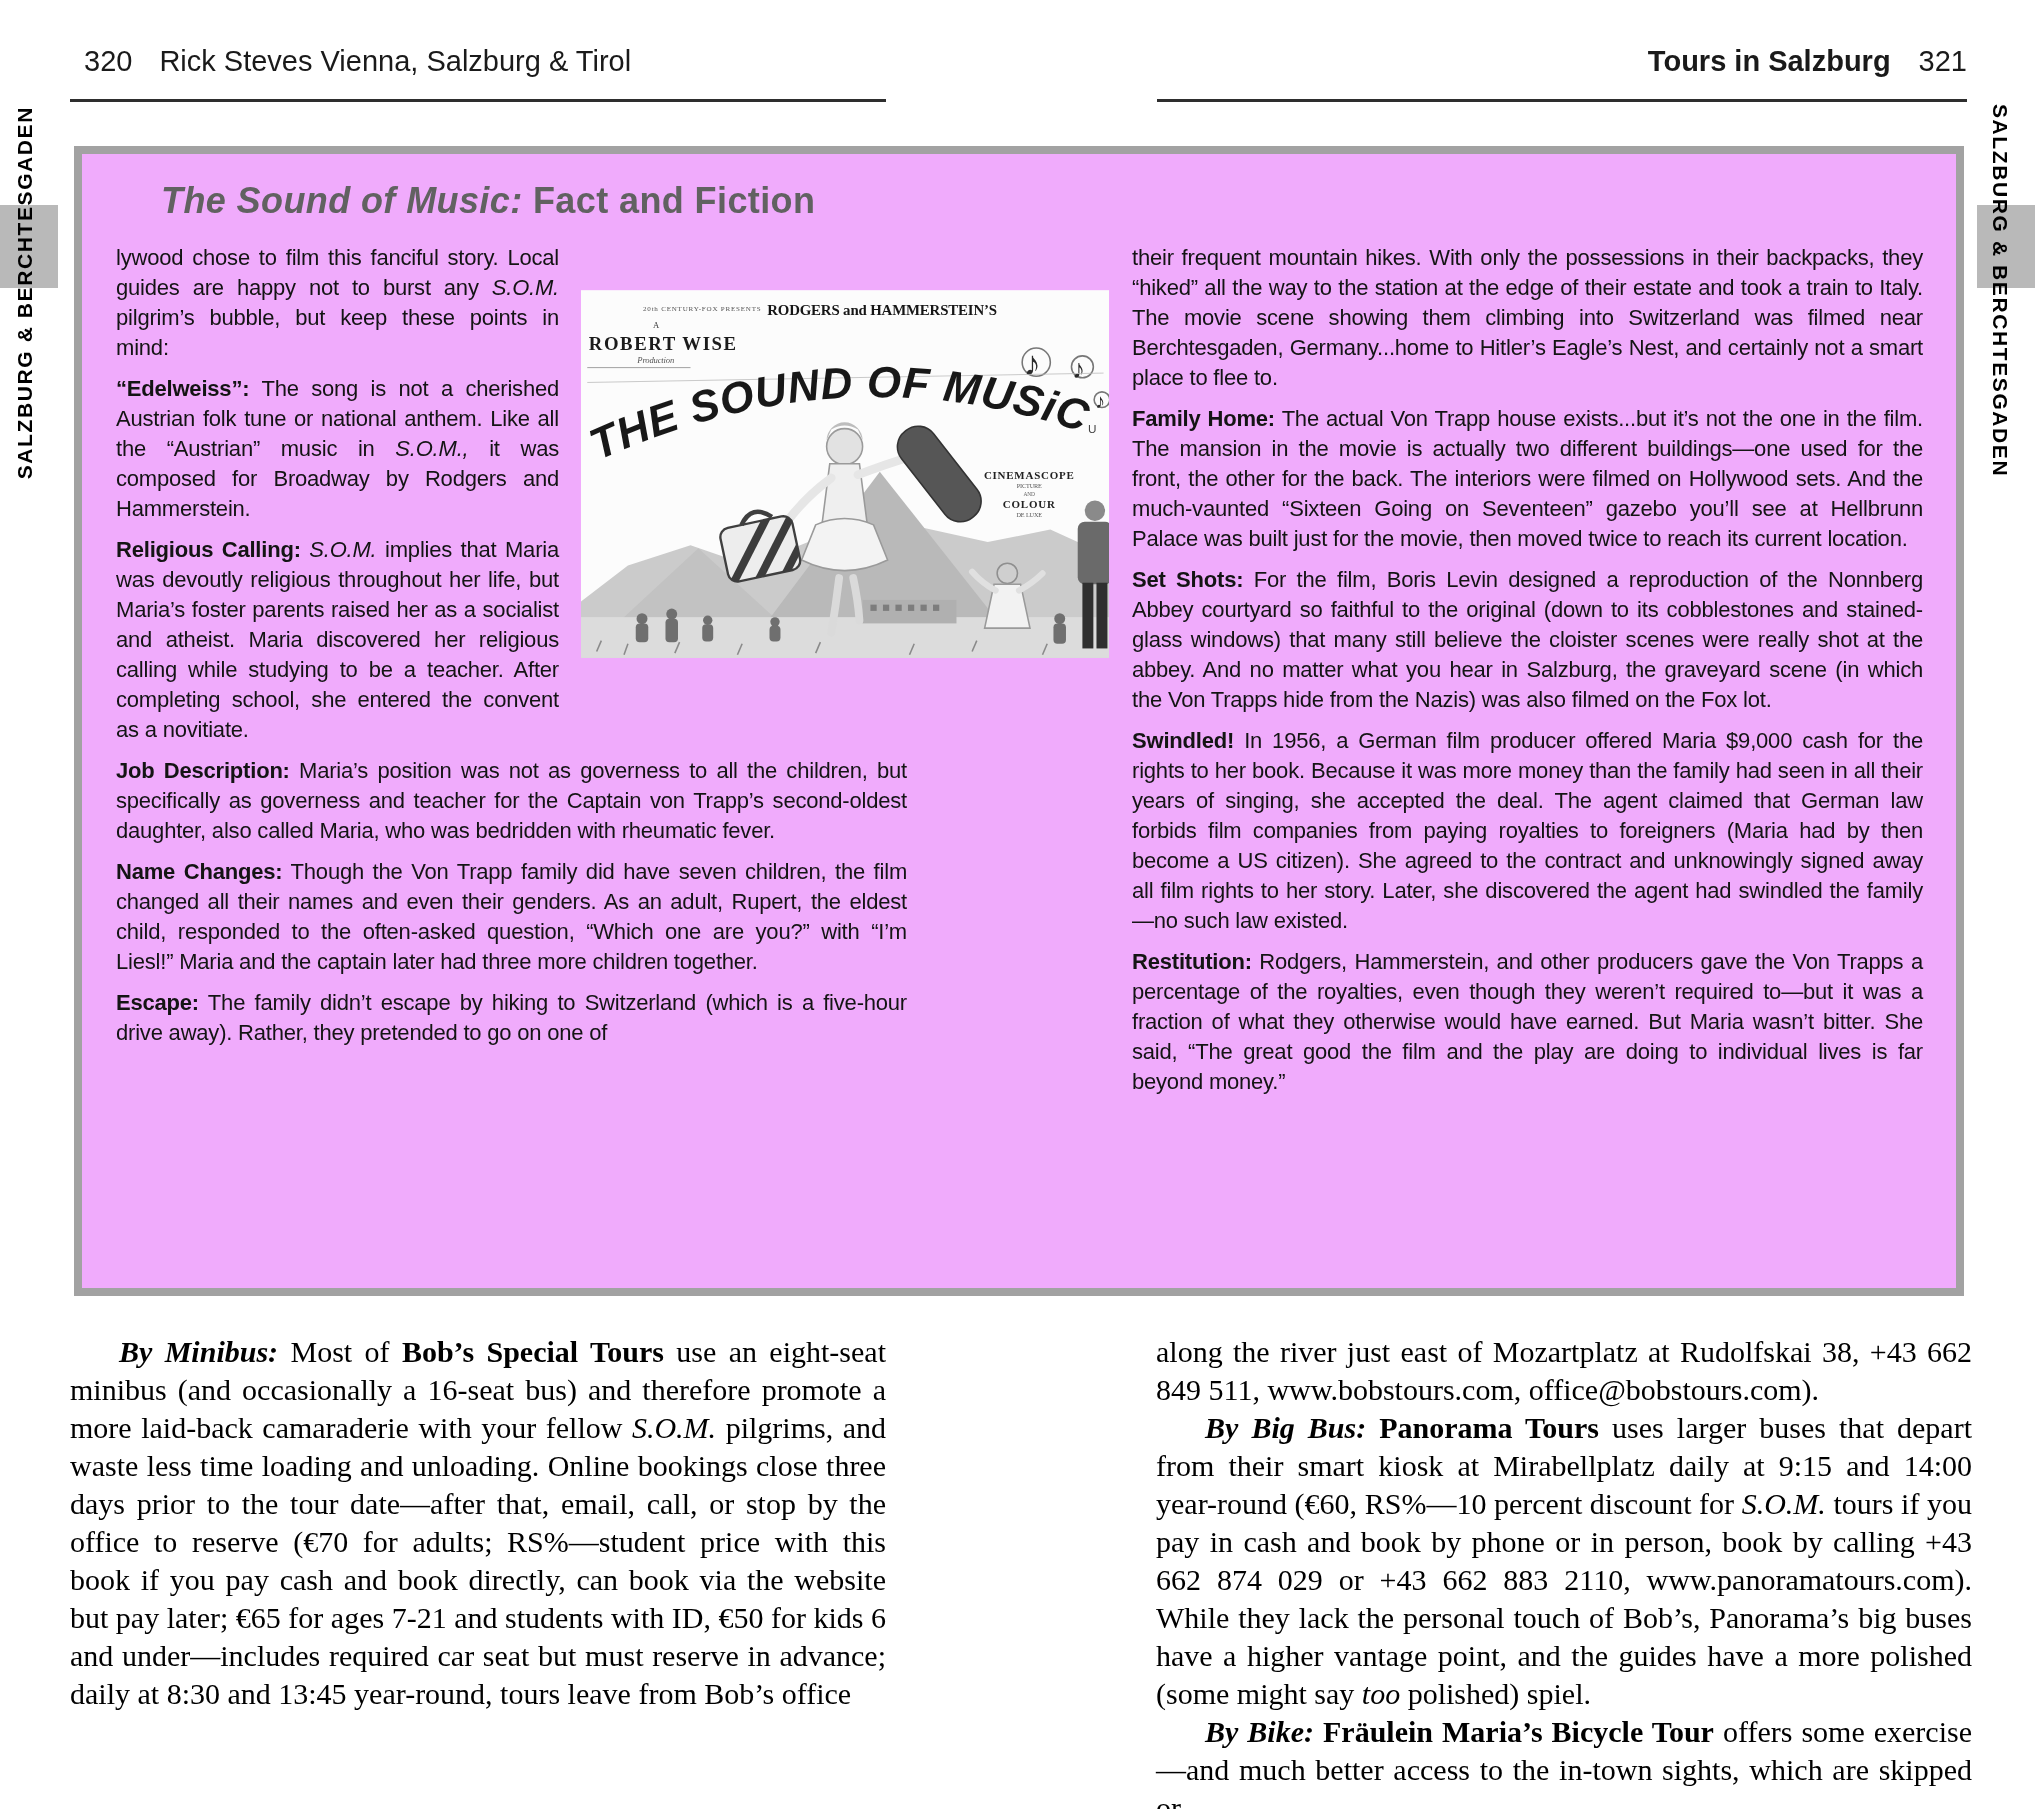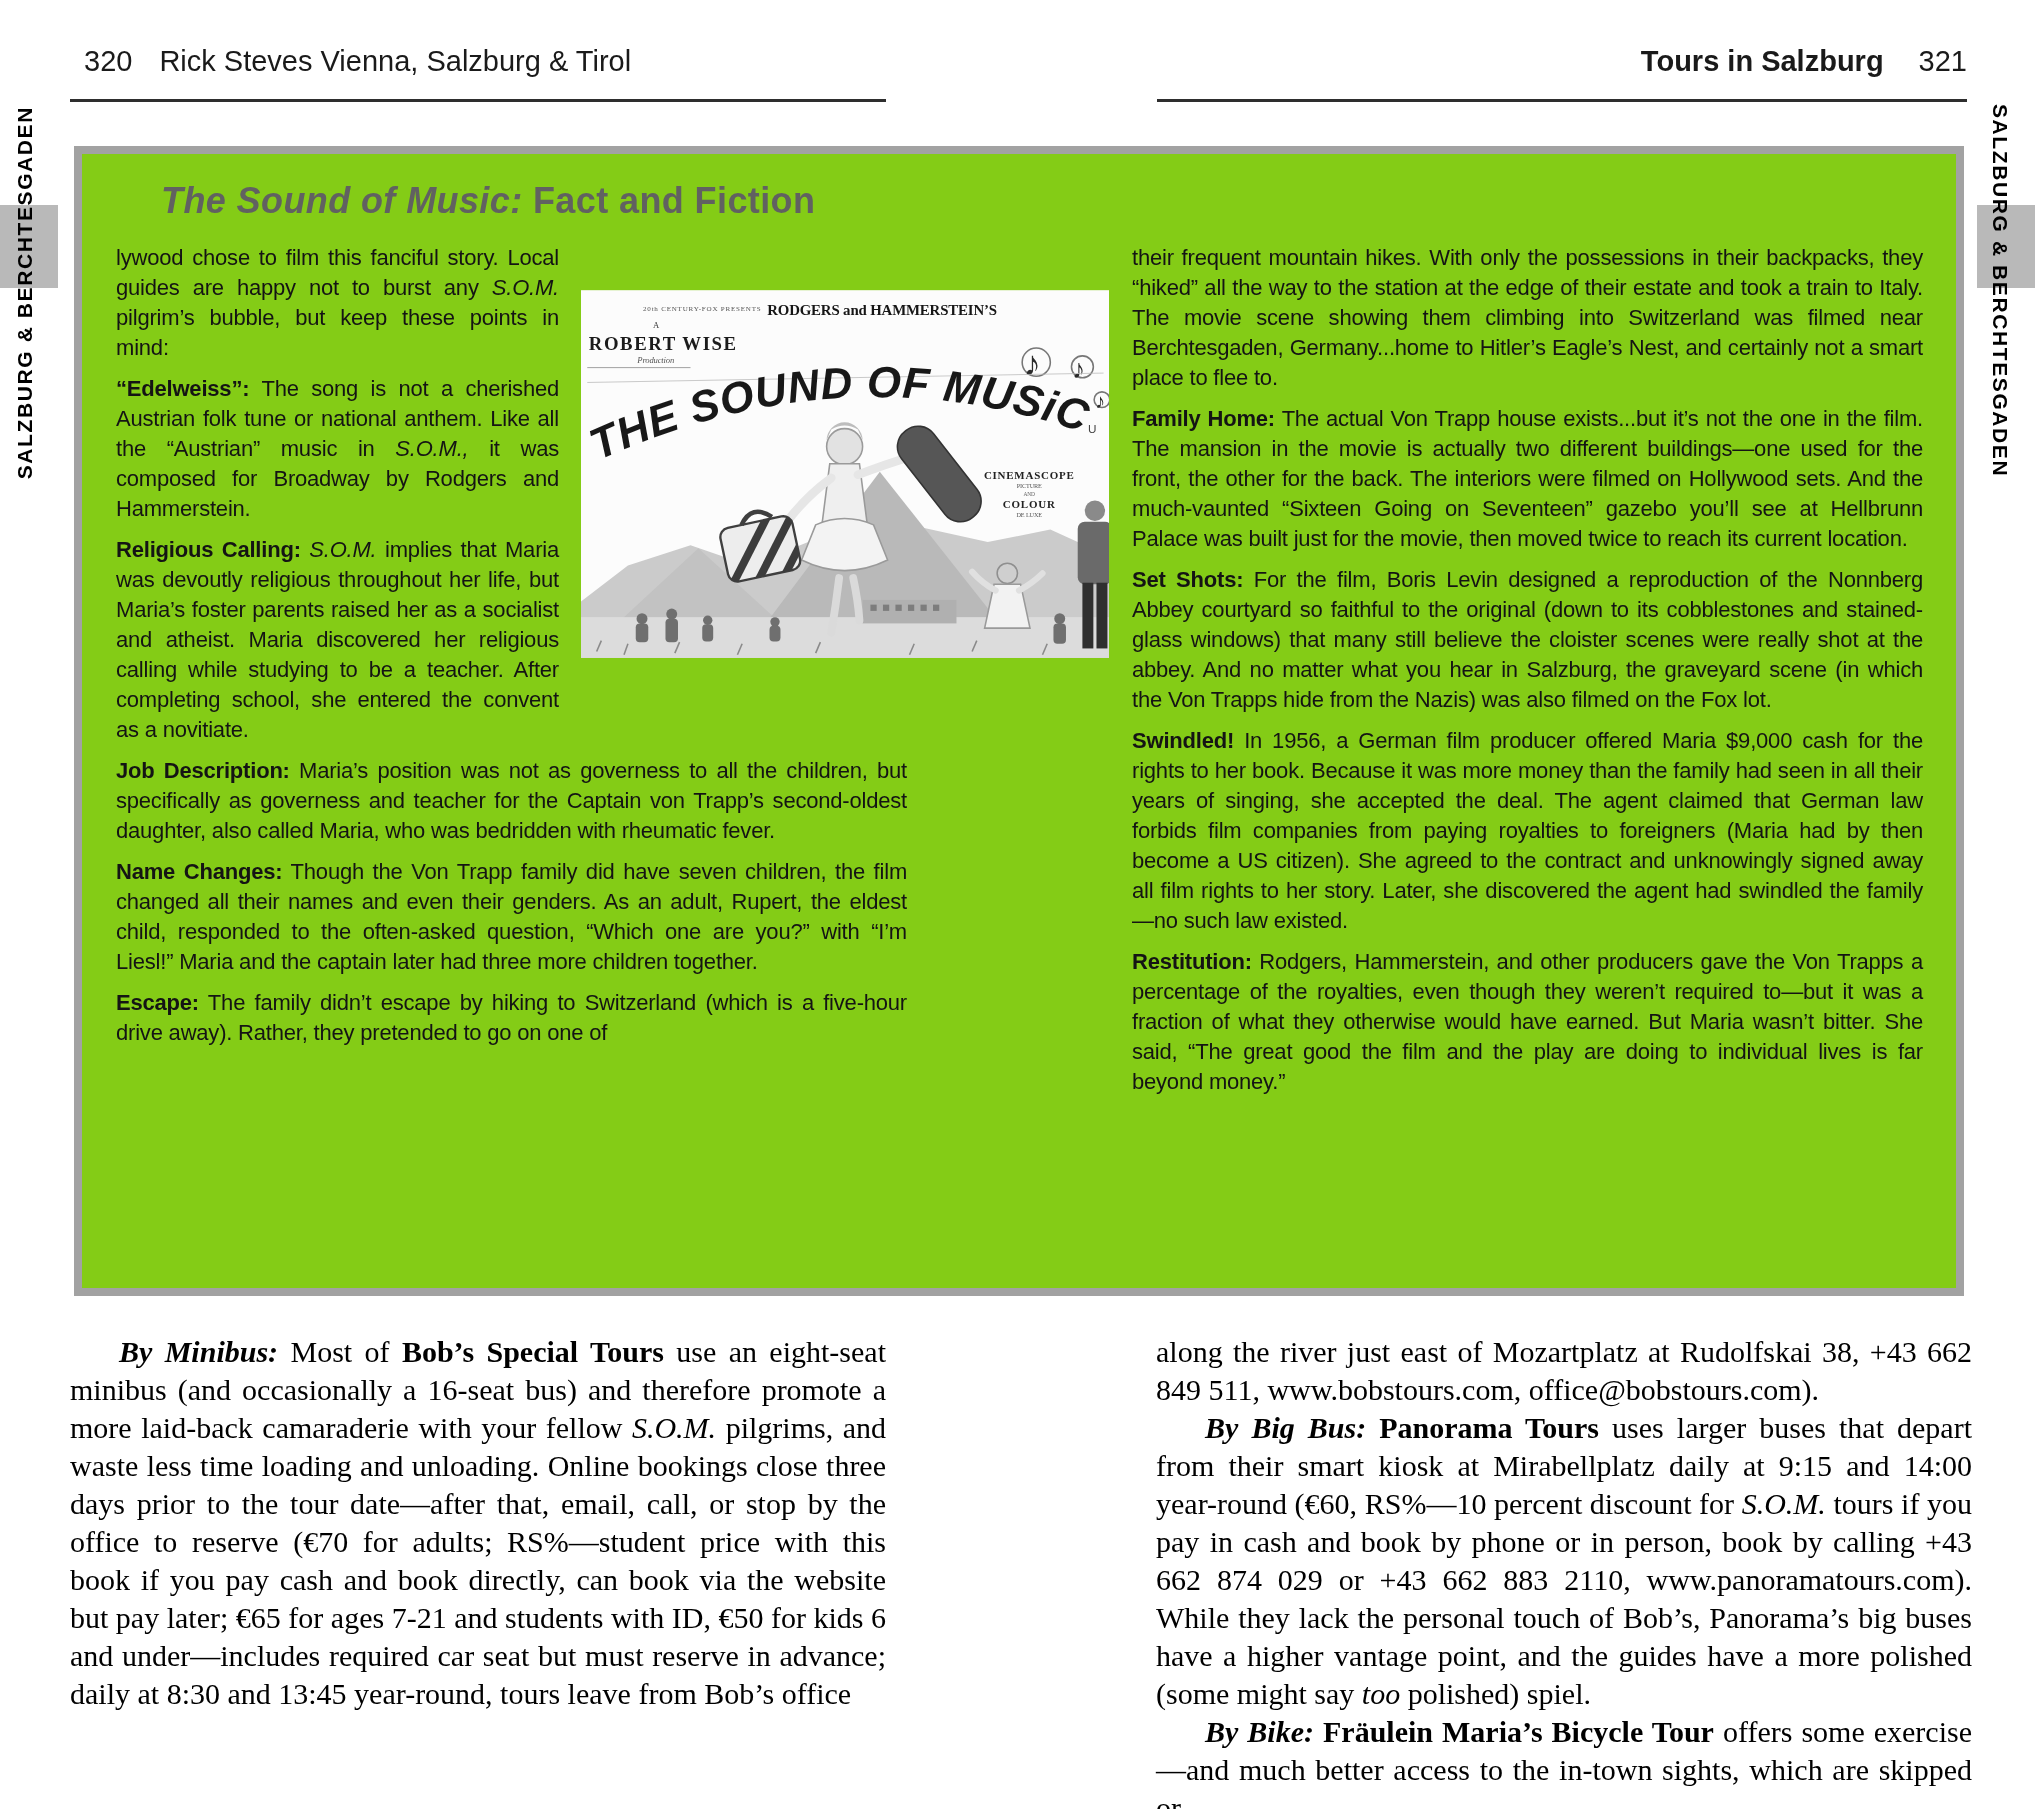--- a/index.html
+++ b/index.html
@@ -16,40 +16,40 @@
   .header-left {
     position:absolute; left:84px; top:45px;
     font-size:29px; color:#1a1a1a; white-space:nowrap;
   }
   .header-left .pgnum { margin-right:27px; }
   .header-right {
     position:absolute; left:1157px; top:45px; width:810px;
     font-size:29px; color:#1a1a1a; text-align:right; white-space:nowrap;
   }
   .header-right .sec { font-weight:bold;margin-top:32px; }
-  .header-right .pgnum { margin-left:35px; }
+  .header-right .pgnum { margin-left:28px; }
   .rule { position:absolute; height:3.1px; background:#2e2e2e; }
   .rule-left  { left:70px;  top:99px; width:816px; }
   .rule-right { left:1157px; top:99px; width:810px; }
 
   
   .tab-gray { position:absolute; width:58px; height:83px; background:#b9b9b9; }
   .tab-gray-left  { left:0;      top:205px; }
   .tab-gray-right { left:1977px; top:205px; }
   .vtext {
     position:absolute; font-weight:bold; font-size:21px; letter-spacing:1.6px;
     color:#000; white-space:nowrap; writing-mode:vertical-rl; text-orientation:mixed;
   }
   .vtext-left  { left:12.5px;  top:106px; transform:rotate(180deg); }
   .vtext-right { left:1988px; top:104px; }
 
   
   .som-box {
     position:absolute; left:74px; top:146px; width:1890px; height:1150px;
-    border:8.6px solid #a2a2a2; box-sizing:border-box; background:#84cc16;
+    border:8.6px solid #a2a2a2; box-sizing:border-box; background:#f0abfc;
   }
   .som-inner { padding:17px 31px 0 34px; }
   .som-title {
     margin:9.4px 0 20.4px 45px;
     font-size:36px; font-weight:bold; color:#616161; letter-spacing:0.4px;
   }
   .som-cols { display:flex; gap:225px; }
   .som-col {
     width:791px; text-align:justify;
     font-size:22px; line-height:30px; letter-spacing:-0.2px; color:#141414;

